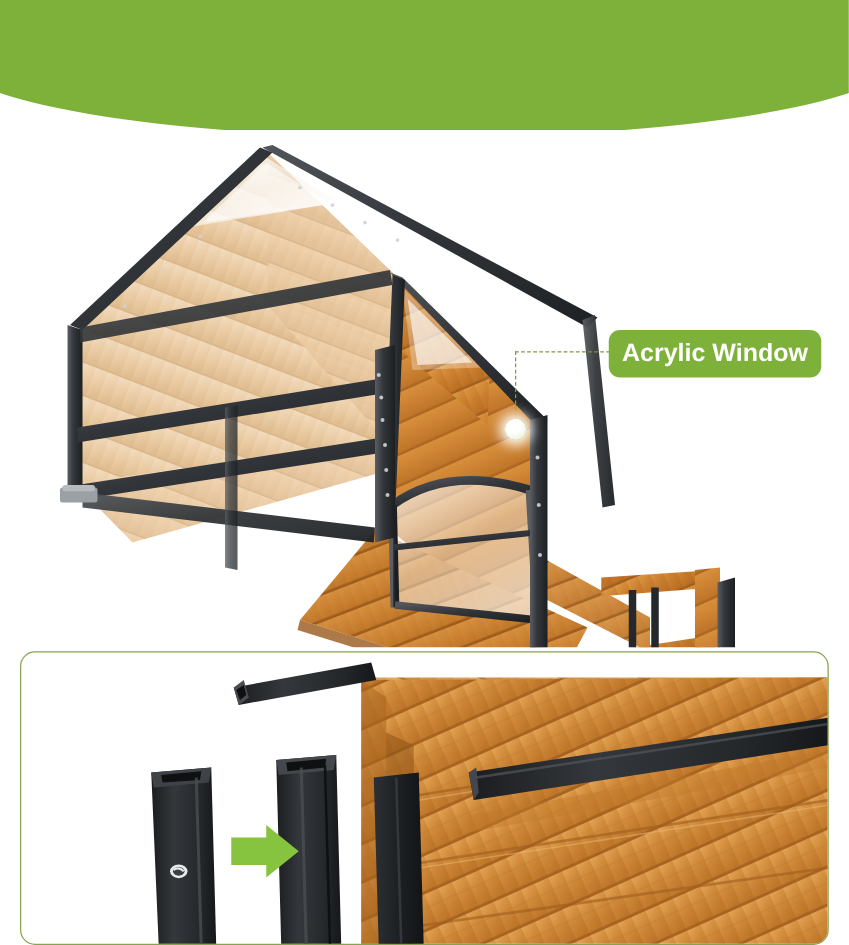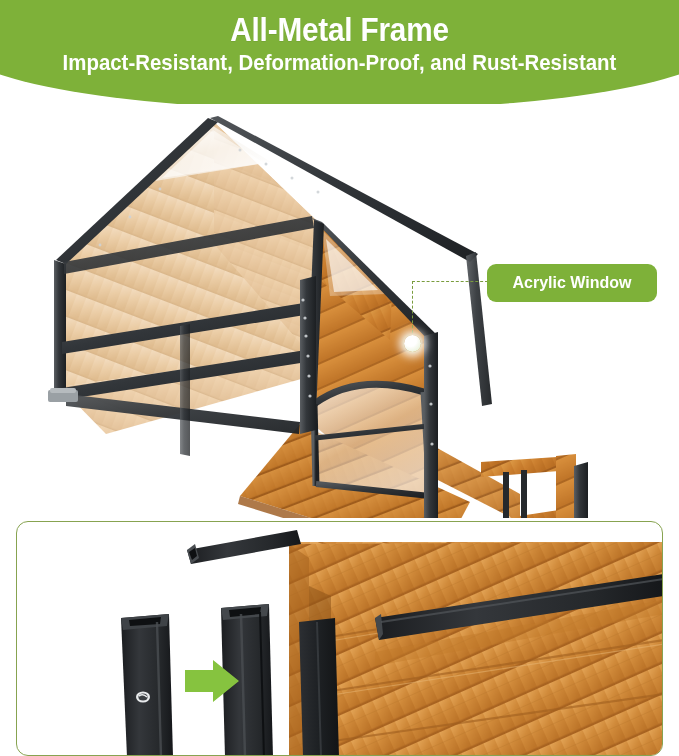--- a/index.html
+++ b/index.html
@@ -21,45 +21,41 @@
            transform:scaleX(0.95);transform-origin:center top;white-space:nowrap;}
 
   
   #stage{position:absolute;left:0;top:104px;width:679px;height:414px;overflow:hidden;
          background:#ffffff;}
 
   
   #callout{position:absolute;left:487px;top:160px;width:170px;height:38px;
            background:#7eb139;border-radius:9px;display:flex;align-items:center;
            justify-content:center;z-index:30;}
-  #callout span{color:#fff;font-size:16px;font-weight:bold;white-space:nowrap;
+  #callout span{color:#fff;font-size:20px;font-weight:bold;white-space:nowrap;
                 font-family:"Liberation Sans Narrow","Liberation Sans",sans-serif;}
   #cl-h{position:absolute;left:412px;top:177px;width:76px;height:0;
         border-top:1.6px dashed #7a9c3e;z-index:29;}
   #cl-v{position:absolute;left:412px;top:177px;width:0;height:62px;
         border-left:1.6px dashed #7a9c3e;z-index:29;}
   #cl-dot{position:absolute;left:404px;top:231px;width:17px;height:17px;border-radius:50%;
         background:radial-gradient(circle at 38% 32%,#ffffff 38%,#f4f8ec 60%,#dfeec7 100%);
         box-shadow:0 0 9px 5px rgba(255,255,255,.85),0 0 3px 1px rgba(170,200,120,.55);
         z-index:31;}
 
   
   #inset{position:absolute;left:16px;top:521px;width:647px;height:235px;
          border:1.4px solid #87a350;border-radius:12px;background:#ffffff;
          overflow:hidden;box-sizing:border-box;}
 </style>
 </head>
 <body>
 
 <header id="banner">
   <div id="banner-bg"></div>
-  <div id="banner-text">
-    <div id="headline">All-Metal Frame</div>
-    <div id="subhead">Impact-Resistant, Deformation-Proof, and Rust-Resistant</div>
-  </div>
 </header>
 
 <section id="stage">
 
   <svg width="679" height="414" viewBox="0 0 679 414" style="position:absolute;left:0;top:0;">
     <defs>
       <linearGradient id="gLight" x1="0" y1="0" x2="0.25" y2="1">
         <stop offset="0" stop-color="#f3dcbf"></stop>
           <stop offset="0.5" stop-color="#ebcda6"></stop>
         <stop offset="1" stop-color="#e0bd90"></stop>

